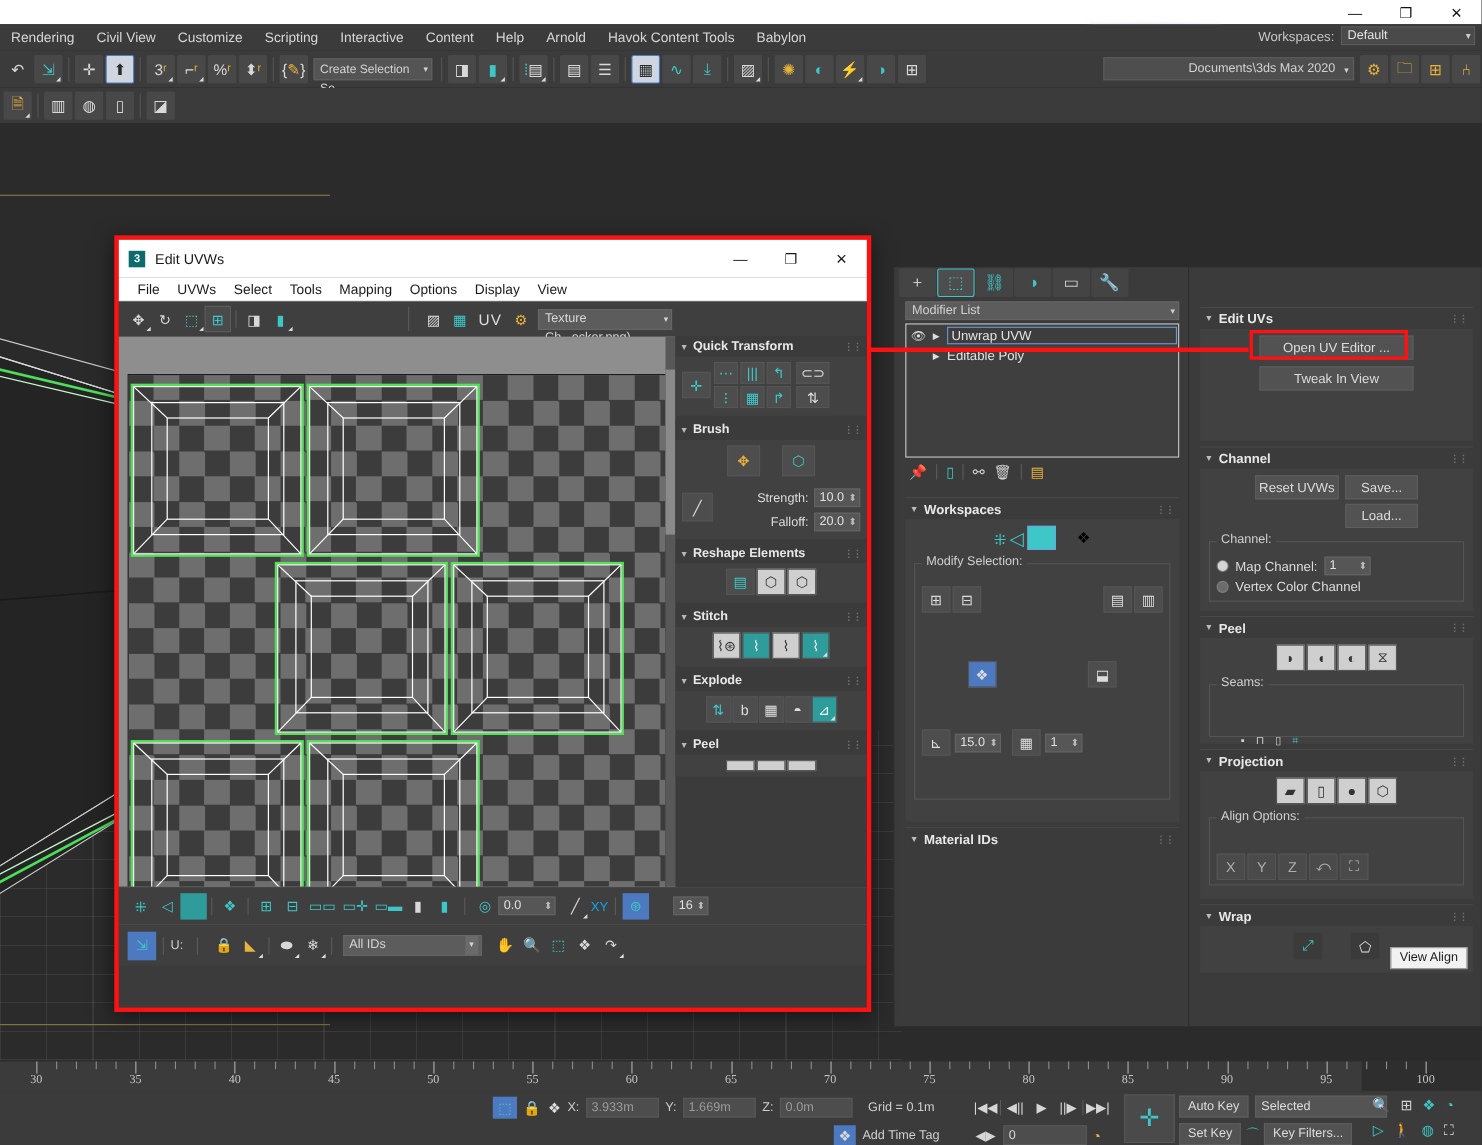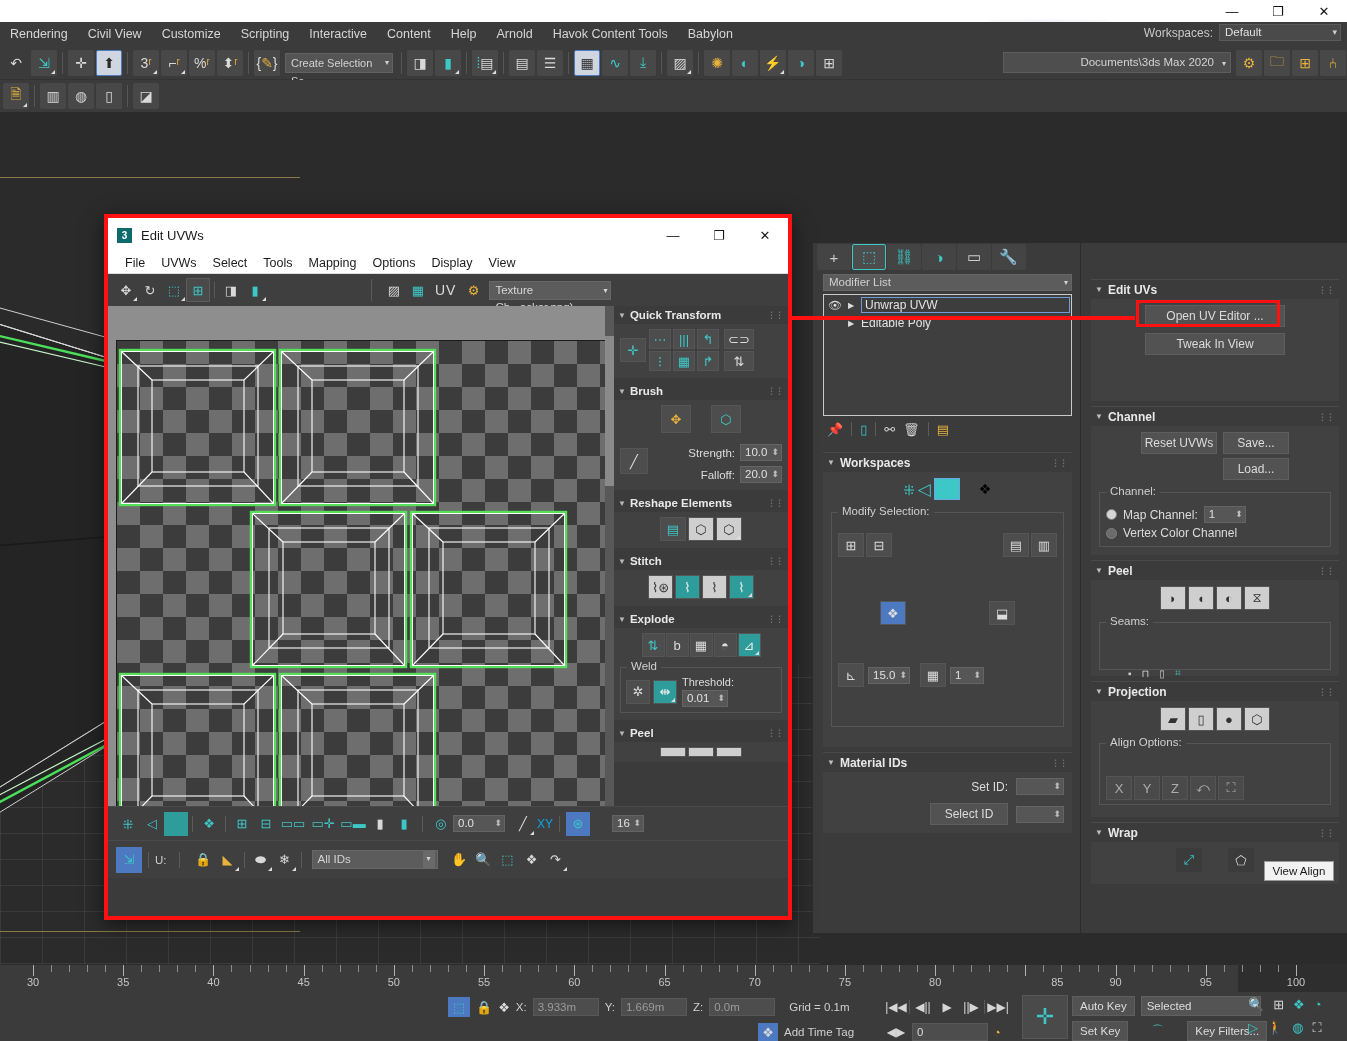--- a/index.html
+++ b/index.html
@@ -218,20 +218,21 @@
     width: 126px; height: 19px; background: #5c5c5c; border:1px solid #676767; color:#d4d4d4;
     font-size: 11.5px; padding: 0 16px 0 5px; line-height:17px; margin-left: 6px; position:relative;
   }
   #allids::after { content:"▾"; position:absolute; right:2px; top:0; font-size:8px;
       width:12px; text-align:center; background:#6a6a6a; height:17px; line-height:16px; }
 
   
   #timebar {
     position:absolute; left:0; top: 964px; width:1238px; height: 28px; background: #3b3b3b;
     border-top: 1px solid #2c2c2c;
+    font-family: Liberation Serif, serif;
   }
   #ruler { position:relative; width: 1347px; height: 28px; }
   .tick { position:absolute; top:0; width:1px; height:7px; background:#8d8d8d; }
   .tick.major { height:11px; background:#b0b0b0; }
   .ticklabel { position:absolute; top:11px; color:#c5c5c5; font-size:11px; transform: translateX(-50%); }
   #statusbar {
     position:absolute; left:0; top: 992px; width: 1347px; height: 49px; background:#3b3b3b;
   }
   .sb-field { background:#4d4d4d; border:1px solid #585858; color:#9b9b9b; font-size:11.5px;
               height:18px; line-height:16px; padding:0 4px; }
@@ -443,30 +444,20 @@
           </div>
         </div>
       </div>
     </div>
 
     <div class="rollout">
       <div class="roll-head">
         <span class="tri">▼</span>
         <span>Material IDs</span>
         <span class="roll-grip">⋮⋮</span>
-      </div>
-      <div class="roll-body">
-        <div style="display:flex;align-items:center;justify-content:flex-end;gap:8px;">
-          <span style="color:#dcdcdc;font-size:12px">Set ID:</span>
-          <span class="spin" style="width:48px"></span>
-        </div>
-        <div style="display:flex;align-items:center;justify-content:flex-end;gap:8px;margin-top:8px;">
-          <span class="btn" style="width:78px">Select ID</span>
-          <span class="spin" style="width:48px"></span>
-        </div>
       </div>
     </div>
   </div>
 
   <div style="position:absolute;left:1080px;top:243px;width:267px;height:690px;background:#3b3b3b;border-left:1px solid #2c2c2c;">
 
     <div class="rollout" style="margin-top:36px;">
       <div class="roll-head">
         <span class="tri">▼</span>
         <span>Edit UVs</span>
@@ -814,31 +805,20 @@
           </div>
           <div class="uvroll-body">
             <div class="icrow" style="gap:1px;">
               <span class="uic" style="width:23px">
                   <span class="tealglyph">⇅</span>
                 </span>
               <span class="uic" style="width:23px">b</span>
               <span class="uic" style="width:23px">▦</span>
               <span class="uic" style="width:23px">◓</span>
               <span class="uic teal tb-corner" style="width:23px">⊿</span>
-            </div>
-            <div class="grpbox" style="margin-top:10px;padding:8px 5px 5px 5px;">
-              <span class="grplabel">Weld</span>
-              <div style="display:flex;align-items:center;gap:3px;">
-                <span class="uic" style="width:24px;height:24px">✲</span>
-                <span class="uic teal tb-corner" style="width:24px;height:24px">⇹</span>
-                <div style="margin-left:2px">
-                  <div style="color:#dcdcdc;font-size:11px">Threshold:</div>
-                  <div class="spin" style="width:46px;margin-top:2px">0.01</div>
-                </div>
-              </div>
             </div>
           </div>
         </div>
 
         <div class="uvroll">
           <div class="uvroll-head">
             <span class="tri">▼</span>
             <span>Peel</span>
             <span class="roll-grip">⋮⋮</span>
           </div>
@@ -987,21 +967,21 @@
         <div class="tick" style="left: 881.014px;"></div>
         <div class="tick" style="left: 899.057px;"></div>
         <div class="tick" style="left: 917.1px;"></div>
         <div class="tick major" style="left: 935.143px;"></div>
         <div class="ticklabel" style="left: 935.143px;">80</div>
         <div class="tick" style="left: 953.186px;"></div>
         <div class="tick" style="left: 971.229px;"></div>
         <div class="tick" style="left: 989.271px;"></div>
         <div class="tick" style="left: 1007.31px;"></div>
         <div class="tick major" style="left: 1025.36px;"></div>
-        <div class="ticklabel" style="left: 1025.36px; margin-left: 32px;">85</div>
+        <div class="ticklabel" style="left: 1025.36px;">85</div>
         <div class="tick" style="left: 1043.4px;"></div>
         <div class="tick" style="left: 1061.44px;"></div>
         <div class="tick" style="left: 1079.49px;"></div>
         <div class="tick" style="left: 1097.53px;"></div>
         <div class="tick major" style="left: 1115.57px;"></div>
         <div class="ticklabel" style="left: 1115.57px;">90</div>
         <div class="tick" style="left: 1133.61px;"></div>
         <div class="tick" style="left: 1151.66px;"></div>
         <div class="tick" style="left: 1169.7px;"></div>
         <div class="tick" style="left: 1187.74px;"></div>
@@ -1052,21 +1032,21 @@
     </div>
 
     <div style="position:absolute;left:1022px;top:3px;width:46px;height:44px;background:#4a4a4a;border:1px solid #585858;display:flex;align-items:center;justify-content:center;">
       <span class="tealglyph" style="font-size:22px">✛</span>
     </div>
 
     <div style="position:absolute;left:1072px;top:4px;display:flex;align-items:center;gap:6px;">
       <span class="sbtn">Auto Key</span>
       <span id="sel-filter">Selected</span>
     </div>
-    <div style="position:absolute;left:1072px;top:29px;display:flex;align-items:center;gap:23px;">
+    <div style="position:absolute;left:1072px;top:29px;display:flex;align-items:center;gap:4px;">
       <span class="sbtn">Set Key</span>
       <span class="tealglyph" style="font-size:13px">⌒</span>
       <span class="sbtn">Key Filters...</span>
     </div>
 
     <div style="position:absolute;left:1248px;top:5px;display:flex;gap:9px;color:#d6d6d6;font-size:13px;">
       <span>🔍</span>
       <span>⊞</span>
       <span class="tealglyph">❖</span>
       <span class="tealglyph">◔</span>

